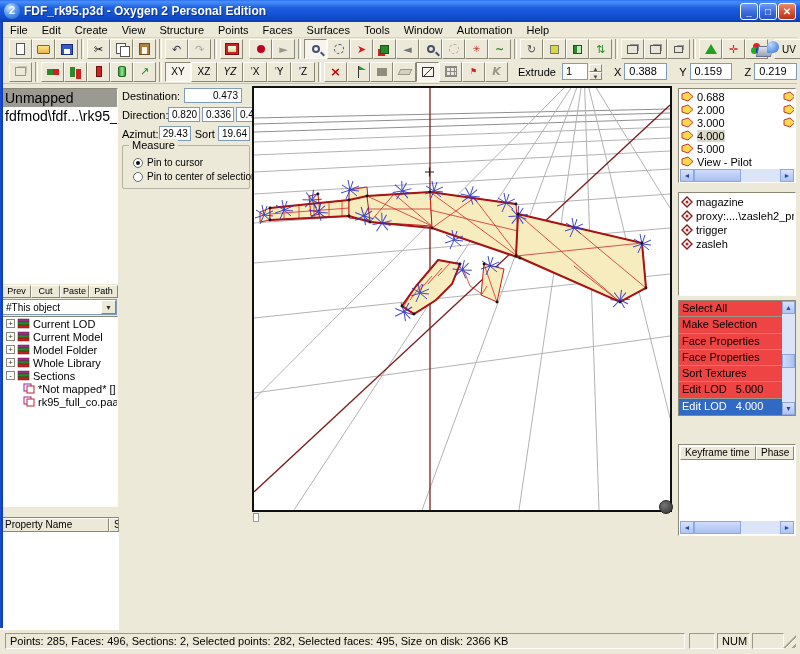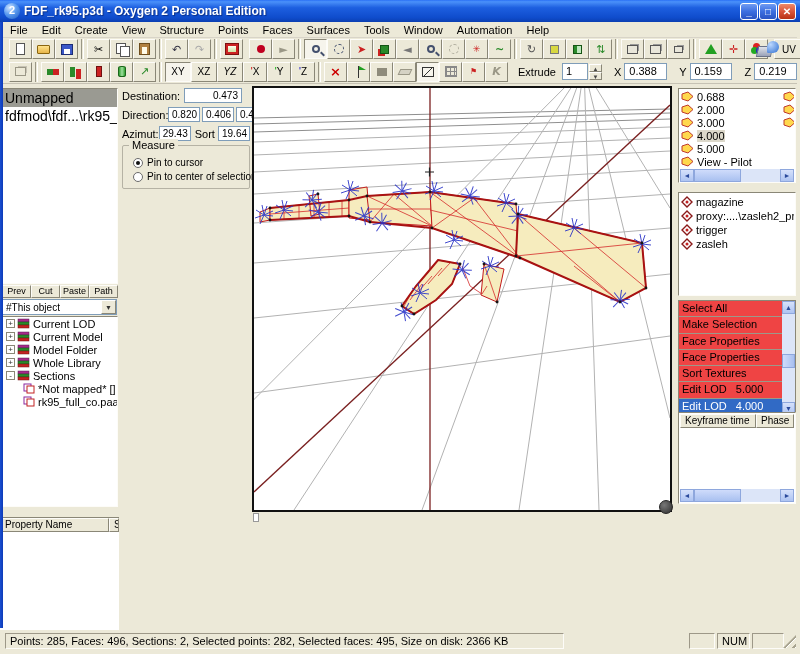--- a/index.html
+++ b/index.html
@@ -150,29 +150,29 @@
   .sel-row svg { margin:0 3px 0 1px; flex:none; }
   #action-panel { top:300px; height:116px; background:#fff; border:1px solid #8a8777; display:flex; }
   #action-rows { flex:1; display:flex; flex-direction:column; }
   .act-row { flex:1; border-bottom:1px solid #9c998a; padding:1px 3px; white-space:pre; overflow:hidden; background:#ef4444; }
   .act-row.sel { background:#316ac5; color:#fff; border-bottom:1px solid #316ac5; }
   #action-scroll { width:13px; display:flex; flex-direction:column; background:#dce5f8; }
   .vs-btn { height:13px; background:linear-gradient(#d6e1fb,#aec4f2); border:1px solid #8ea7dd;
     color:#2b4a9b; font-size:7px; line-height:11px; text-align:center; }
   .vs-track { flex:1; position:relative; }
   .vs-thumb { position:absolute; left:0; top:46%; width:13px; height:14px; background:linear-gradient(90deg,#cfdcfb,#a9c0f0); border:1px solid #8ea7dd; }
-  #keyframe-panel { top:412px; height:92px; padding:1px; display:flex; flex-direction:column; }
+  #keyframe-panel { top:444px; height:92px; padding:1px; display:flex; flex-direction:column; }
   #keyframe-panel .hdr-cell:first-child { width:76px; } #keyframe-panel .hdr-cell:last-child { flex:1; text-align:right; }
   #kf-body { flex:1; background:#fff; }
 
   
   #statusbar { position:absolute; left:3px; top:632px; width:794px; height:18px; background:#ece9d8; z-index:55; }
   .sb-cell { position:absolute; top:1px; height:16px; border:1px solid; border-color:#9d9888 #fdfcf8 #fdfcf8 #9d9888;
     padding:1px 4px; white-space:nowrap; overflow:hidden; }
-  #sb-text { left:2px; width:559px; }
+  #sb-text { left:2px; width:680px; }
   #sb-c1 { left:686px; width:26px; }
   #sb-num { left:714px; width:33px; text-align:center; }
   #sb-c2 { left:749px; width:32px; }
   #sb-grip { position:absolute; right:1px; top:3px; width:13px; height:13px;
     background:
       linear-gradient(135deg, transparent 0 58%, #fff 58% 65%, transparent 65%),
       repeating-linear-gradient(135deg, transparent 0 3px, #a8a490 3px 5px, #fff 5px 6px);
     clip-path:polygon(100% 0,100% 100%,0 100%); }
 </style>
 </head>
@@ -489,21 +489,21 @@
   </div>
 
   <div id="measure-col">
     <div class="m-row">
       <span style="width:62px;">Destination:</span>
       <span class="m-field" style="width:58px;">0.473</span>
     </div>
     <div class="m-row">
       <span style="width:46px;">Direction:</span>
       <span class="m-field" style="width:32px;margin-right:2px;">0.820</span>
-      <span class="m-field" style="width:32px;margin-right:2px;">0.406</span>
+      <span class="m-field" style="width:32px;margin-right:2px;">0.336</span>
       <span class="m-field" style="width:32px;">0.463</span>
     </div>
     <div class="m-row">
       <span style="width:38px;">Azimut:</span>
       <span class="m-field" style="width:32px;margin-right:4px;">29.43</span>
       <span style="width:26px;">Sort</span>
       <span class="m-field" style="width:32px;">19.64</span>
     </div>
     <div id="measure-group">
       <span class="legend">Measure</span>

